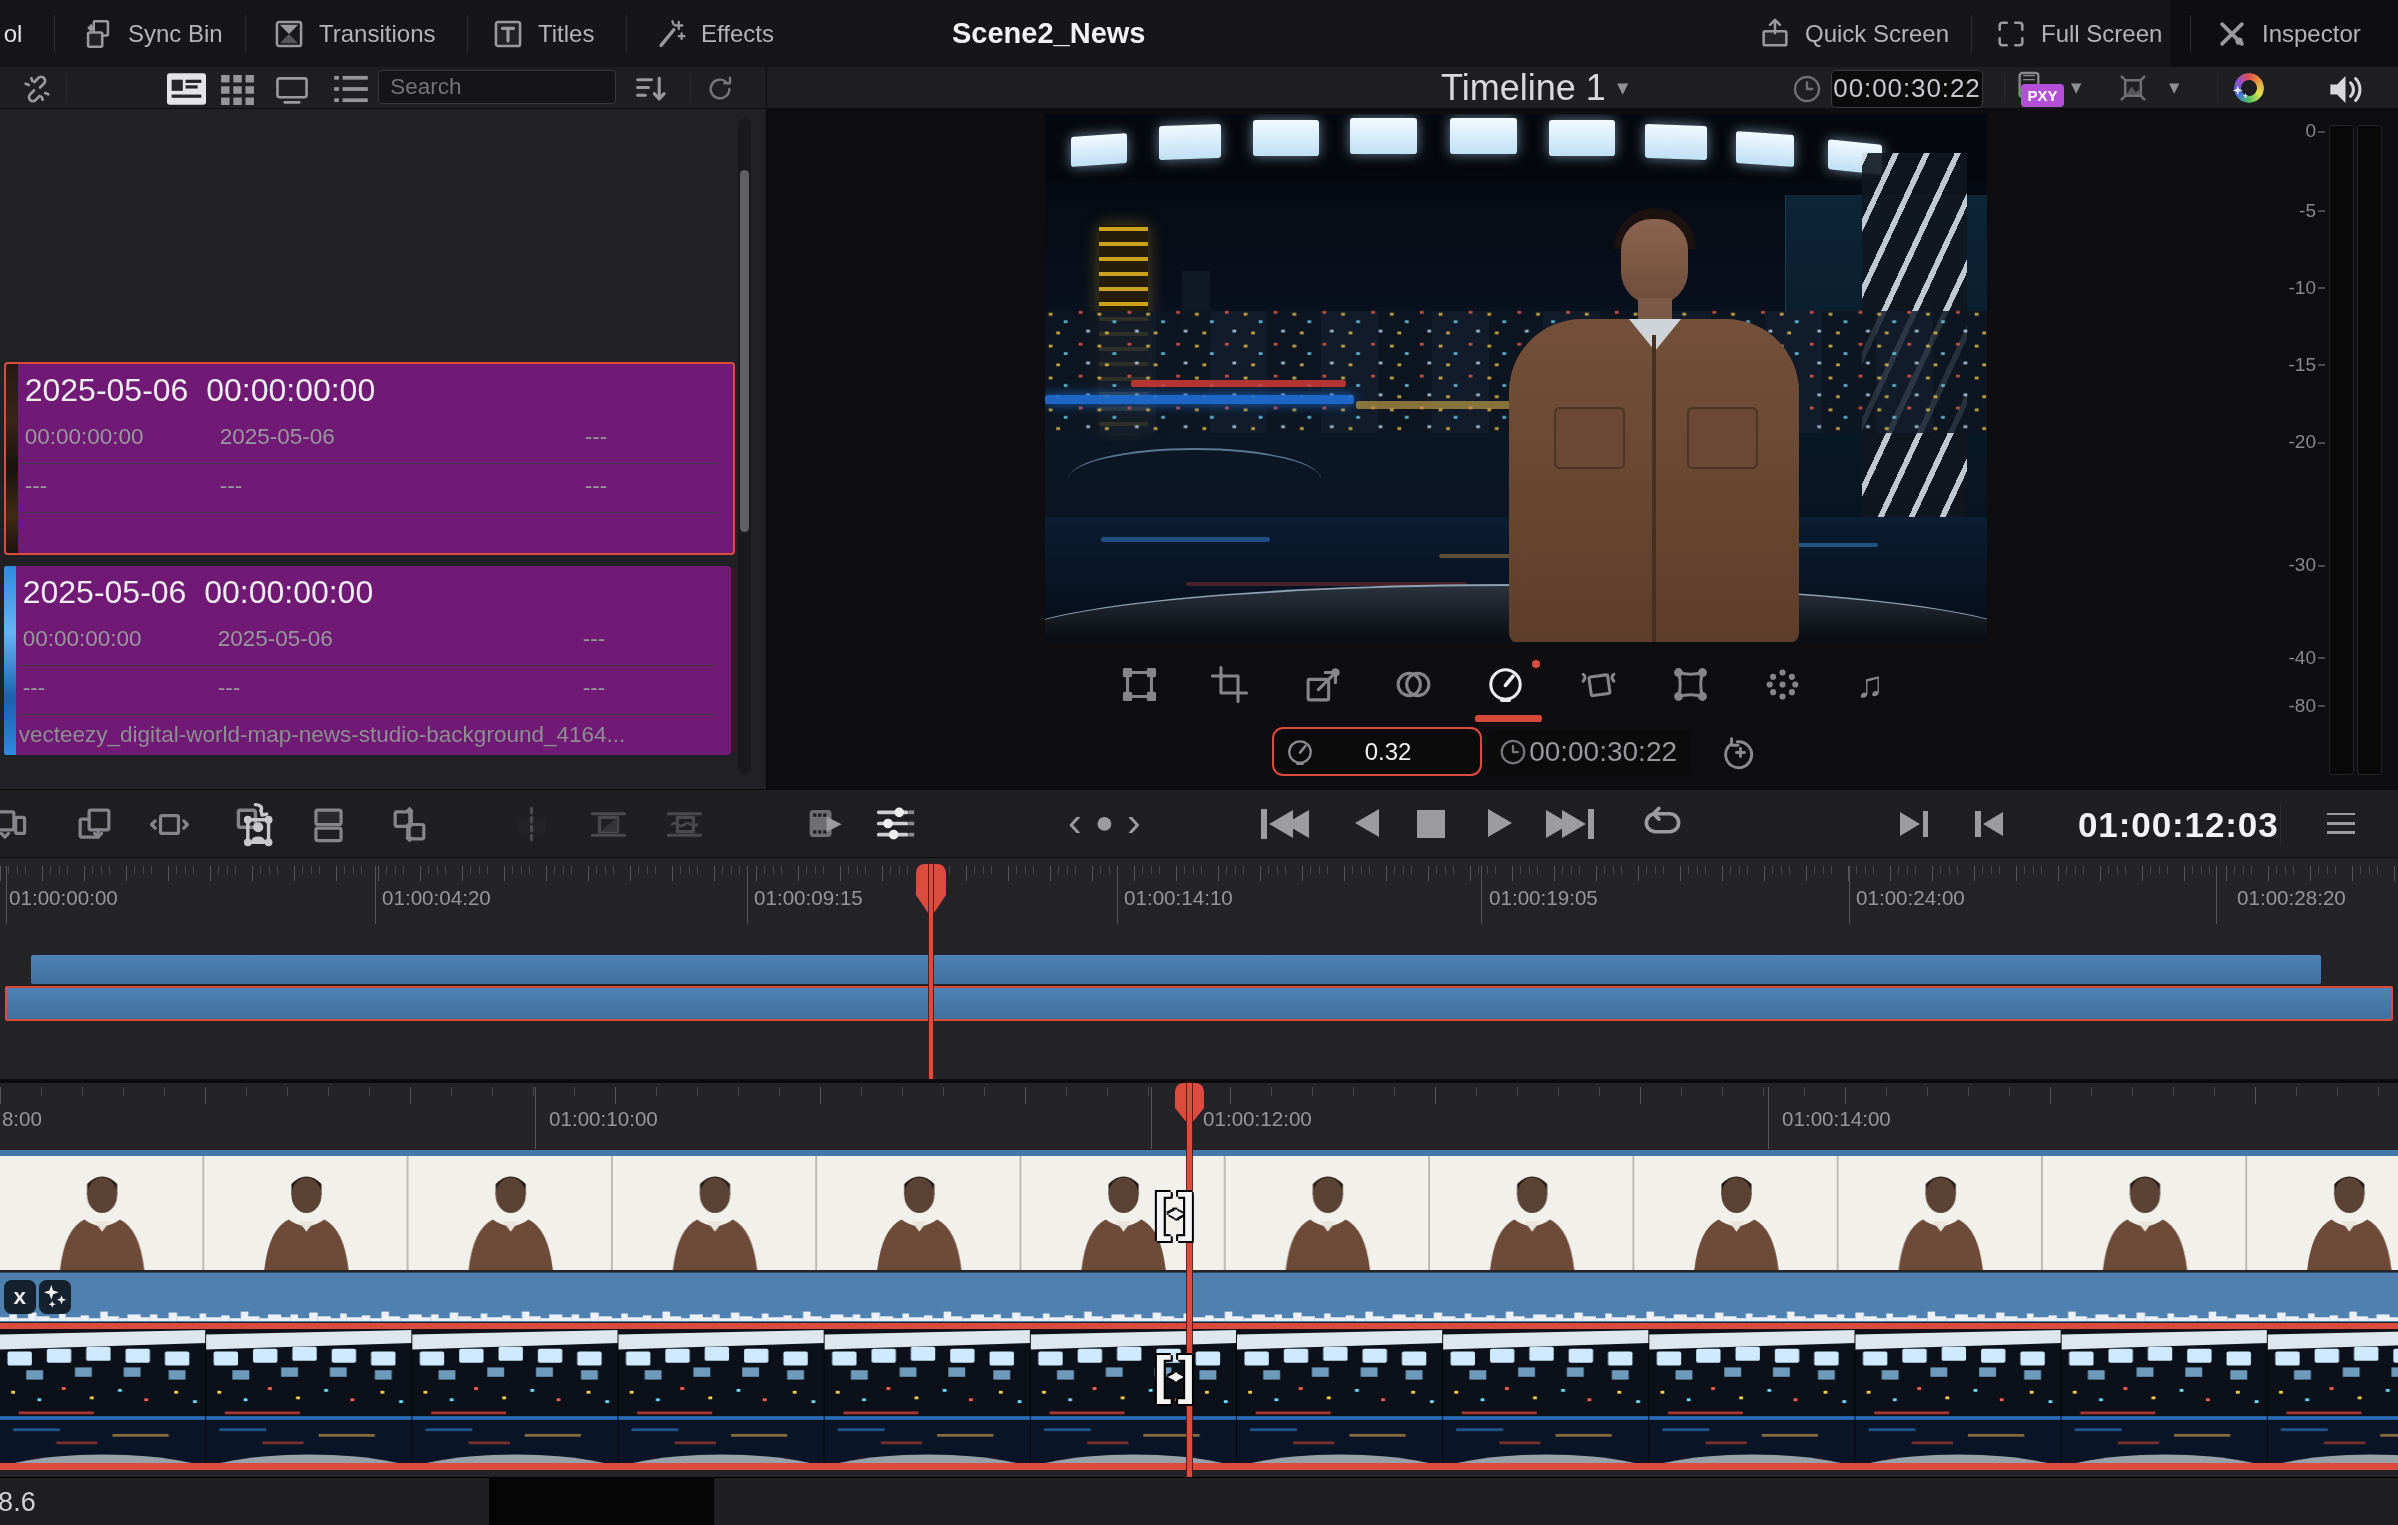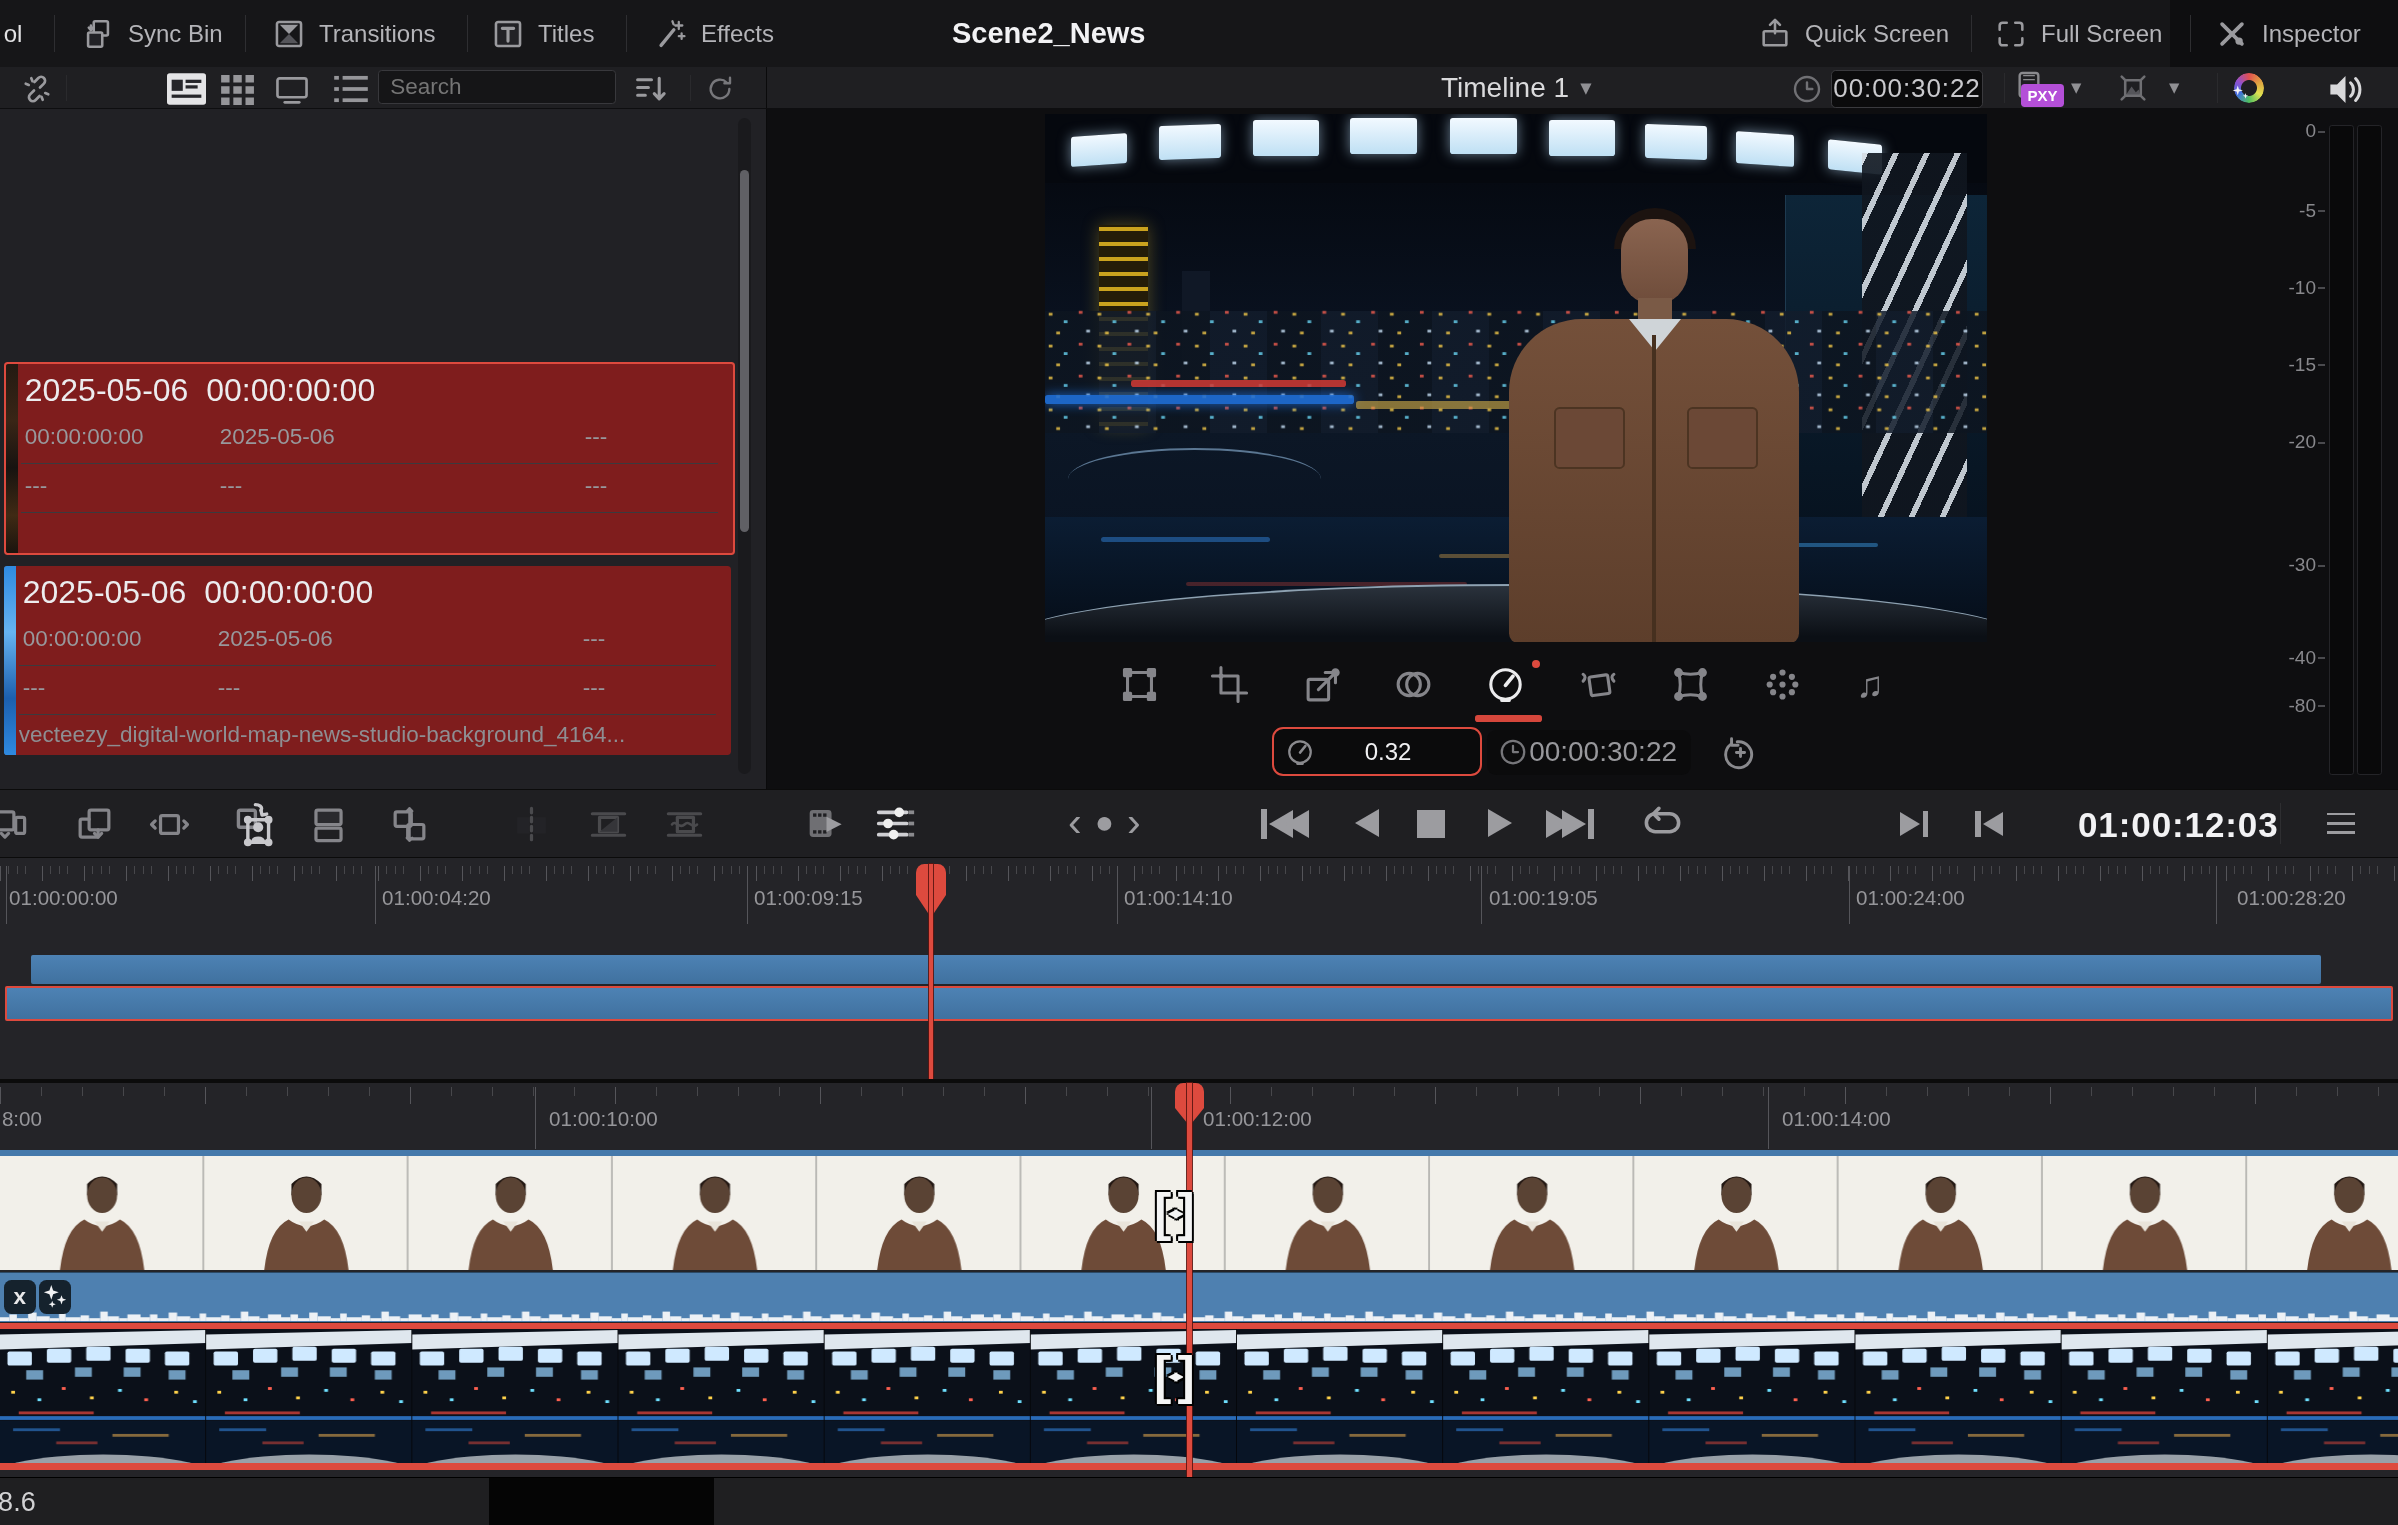--- a/index.html
+++ b/index.html
@@ -17,21 +17,21 @@
   .lbl-tick{position:absolute;width:0.9px;background:#55555a;}
   .tc-box{background:#0b0b0c;border:0.9px solid #3a3a3e;border-radius:4.7px;display:flex;align-items:center;justify-content:center;
           color:#c9c9cd;font-size:26px;letter-spacing:0.9px;}
   .meter-lbl{position:absolute;right:0;width:56px;text-align:right;font-size:19px;color:#88888c;}
   .meter-tick{position:absolute;width:6.6px;height:1.9px;background:#4a4a4e;}
   .tri{width:0;height:0;}
   .tri-r{border-left:24px solid #9c9ca0;border-top:14px solid transparent;border-bottom:14px solid transparent;}
   .tri-l{border-right:24px solid #9c9ca0;border-top:14px solid transparent;border-bottom:14px solid transparent;}
   .tbar{width:5.6px;height:30px;background:#9c9ca0;}
   .transport{display:flex;align-items:center;gap:2.8px;}
-  .clip-card{position:absolute;left:3.7px;width:727px;background:#7f1d1d;border-radius:3.7px;}
+  .clip-card{position:absolute;left:3.7px;width:727px;background:#701a75;border-radius:3.7px;}
   .card-line{position:absolute;left:15px;right:15px;height:0.9px;background:#3a3a3e;}
   .card-meta{position:absolute;font-size:22.5px;color:#98989c;white-space:nowrap;}
   .badge{position:absolute;width:32px;height:34px;background:#15222d;border-radius:7.5px;
          display:flex;align-items:center;justify-content:center;}
   .playhead-flag{background:#dd4a3e;clip-path:polygon(0 0,100% 0,100% 58%,50% 100%,0 58%);border-radius:8.4px 8.4px 0 0;}
   .playhead-line{background:#dd4a3e;box-shadow:0 0 0 0.9px #5a1611;}
   .trim-handle{position:absolute;display:flex;align-items:center;color:#f4f4f4;font-weight:bold;
      text-shadow:1.9px 0 0 #000,-1.9px 0 0 #000,0 1.9px 0 #000,0 -1.9px 0 #000,1.9px 1.9px 0 #000,-1.9px -1.9px 0 #000;}
   .trim-handle .br{font-size:52px;line-height:1;}
   .trim-handle .ar{font-size:19px;letter-spacing:-2.8px;margin:0 -3.7px;}
@@ -196,21 +196,21 @@
     <span class="ticon abs" style="left:703px;top:5.6px;">
       <svg class="ic" width="34" height="32" viewBox="0 0 24 24" style="stroke:#77777b;">
           <path d="M19 12a7 7 0 11-2-4.9"></path>
           <path d="M19.5 3.5v4.2h-4.2"></path>
         </svg>
     </span>
   </div>
 
   <div class="abs" style="left:767px;top:67px;width:1631px;height:41px;background:#1f1f22;">
     <div class="flexc abs" style="left:674px;top:0;height:41px;gap:11.2px;">
-      <span style="font-size:28px;color:#dadadc;font-weight:500;">Timeline 1</span>
+      <span style="font-size:36px;color:#dadadc;font-weight:500;">Timeline 1</span>
       <span style="color:#909094;font-size:22.5px;">▾</span>
     </div>
     <span class="ticon abs" style="left:1024px;top:5.6px;">
       <svg class="ic" width="32" height="32" viewBox="0 0 24 24" style="stroke:#707074;">
           <circle cx="12" cy="12" r="9"></circle>
           <path d="M12 7v5h4"></path>
         </svg>
     </span>
     <div class="tc-box abs" style="left:1064px;top:2.8px;width:150px;height:36px;">
       <span>00:00:30:22</span>

